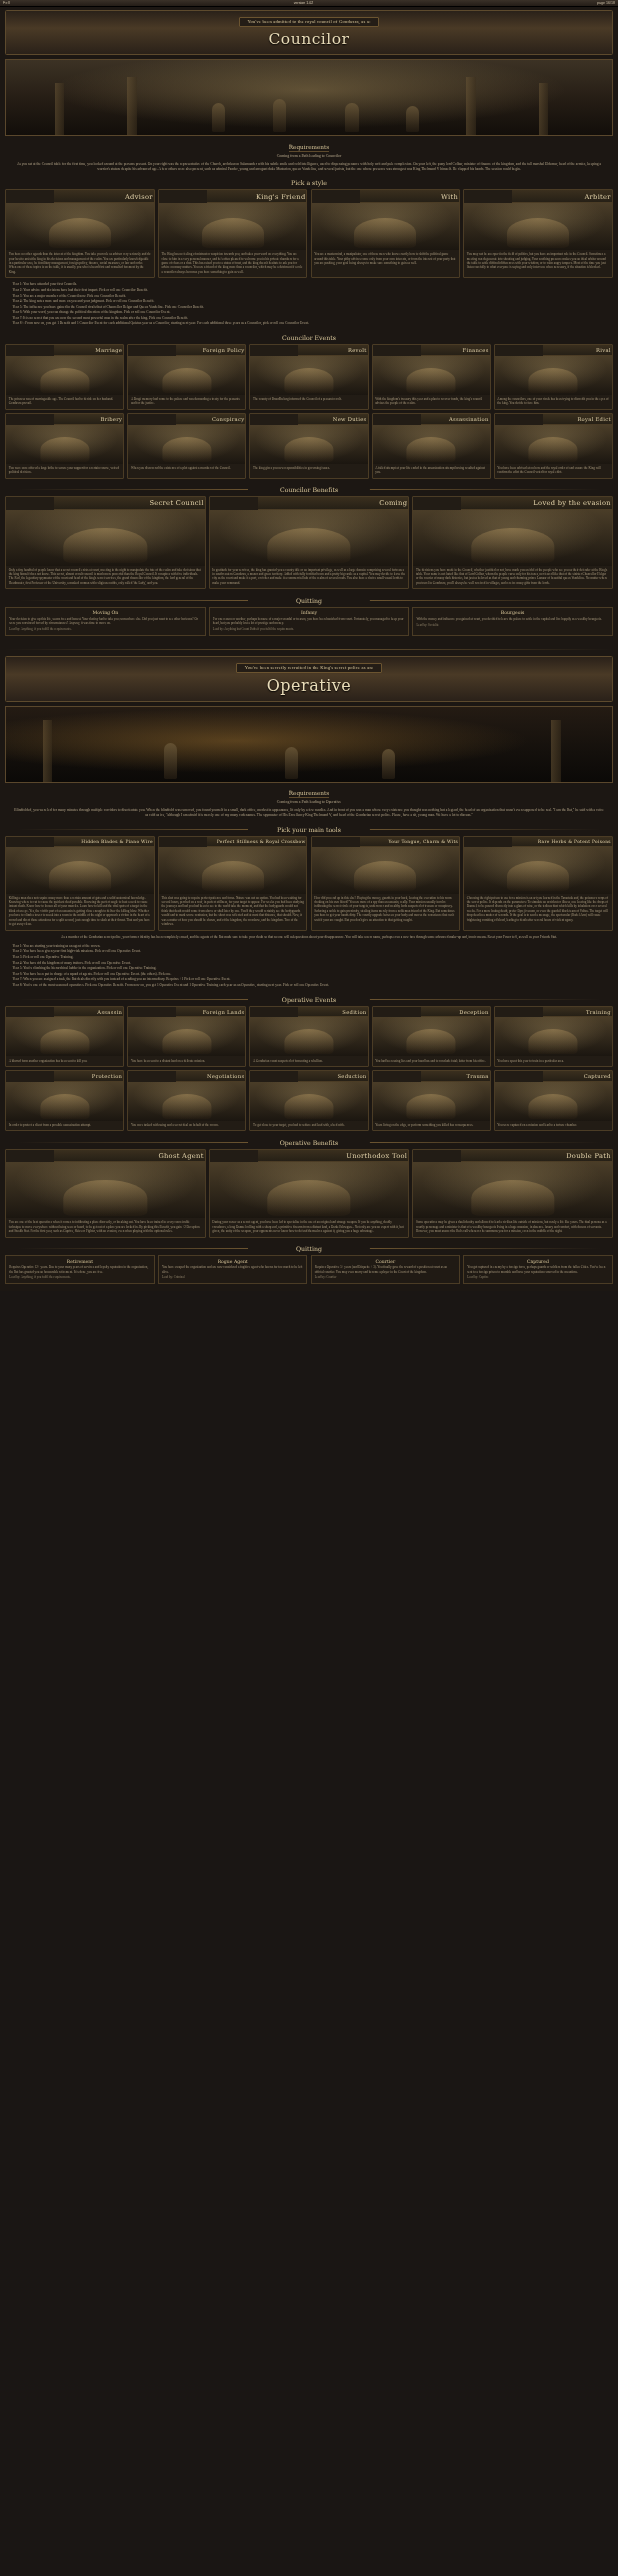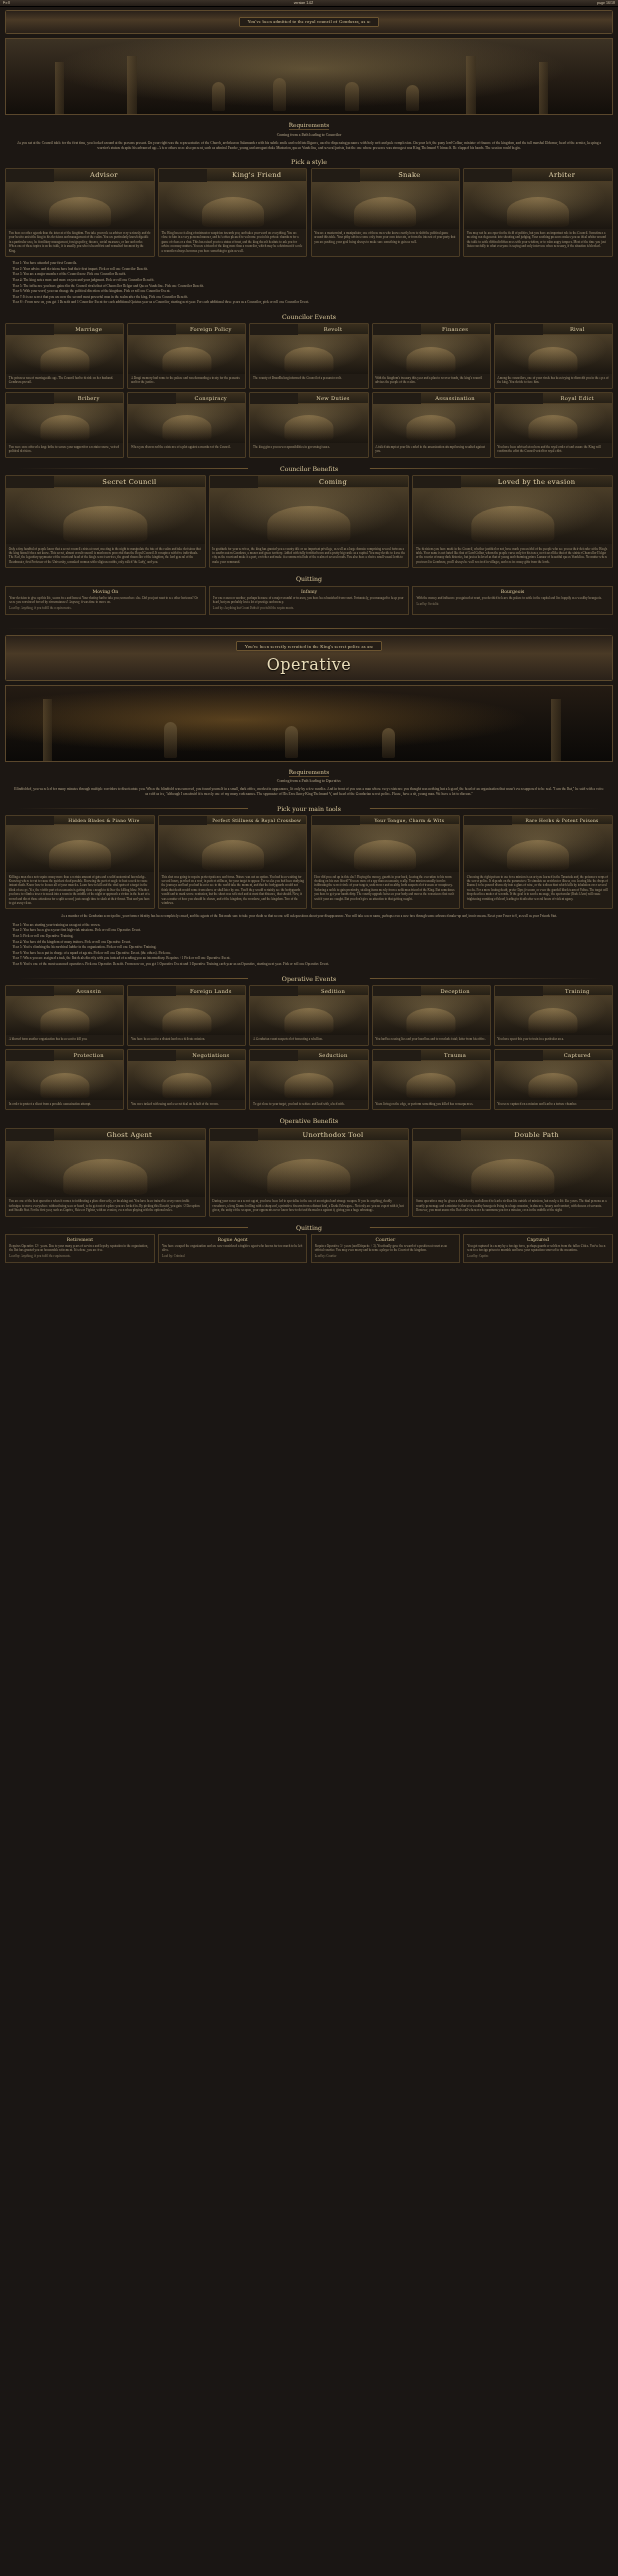--- a/index.html
+++ b/index.html
@@ -134,21 +134,21 @@
   .grid > .card { flex: 1 1 0; }
 
   .card {
     background: #221c15;
     border: 0.5px solid #4b3c25;
     border-radius: 1px;
     overflow: hidden;
     display: flex; flex-direction: column;
   }
   .card .cap {
-    text-align: center;
+    text-align: right;
     font-family: "DejaVu Serif", serif;
     color: #e3d3ab;
     font-size: 6.7px;
     padding: 2.1px 1px 1.5px 1px;
     background: linear-gradient(#3a2f1e,#262016);
     border-bottom: 0.5px solid #4b3c25;
     letter-spacing: 0.3px;
     margin-left: 48px;
   }
   .card .cap.sm { font-size: 5.2px; }
@@ -226,20 +226,21 @@
   <div class="topbar">
     <div class="left">Fell</div>
     <div class="center">version 1.02</div>
     <div class="right">page 16/18</div>
   </div>
 
   <div class="section">
 
     <div class="banner">
       <div class="ribbon">You've been admitted to the royal council of Gondaxra, as a:</div>
+      <h1>Councilor</h1>
     </div>
 
     <div class="hero">
       <div class="col" style="left:8%;height:70%"></div>
       <div class="col" style="left:20%;height:78%"></div>
       <div class="col" style="left:76%;height:78%"></div>
       <div class="col" style="left:88%;height:70%"></div>
       <div class="figure" style="left:34%"></div>
       <div class="figure" style="left:44%;height:33px"></div>
       <div class="figure" style="left:56%"></div>
@@ -264,21 +265,21 @@
         <div class="body">You have no other agenda than the interest of the kingdom. You take your role as advisor very seriously and do your best to assist the king in his decisions and management of the realm. You are particularly knowledgeable in a particular area, be it military management, foreign policy, finance, social measures, or law and order. When one of these topics is on the table, it is usually you who is heard first and consulted foremost by the King.</div>
       </div>
       <div class="card">
         <div class="cap">King's Friend</div>
         <div class="art">
             <div class="blob"></div>
           </div>
         <div class="body">The King has no feeling of mistrust or suspicion towards you, and takes your word on everything. You are close to him in a very personal manner, and he's often pleased to welcome you in his private chambers for a game of chess or a chat. This has raised you to a status of trust, and the king doesn't hesitate to ask you for advice on many matters. You are a friend of the king more than a councilor, which may be a detriment if a role a councilor always becomes you have something to gain as well.</div>
       </div>
       <div class="card">
-        <div class="cap">Snake</div>
+        <div class="cap">With</div>
         <div class="art">
             <div class="blob"></div>
           </div>
         <div class="body">You are a mastermind, a manipulator, one of those men who know exactly how to shift the political game around this table. Your pithy advices come only from your own interests, or from the interest of your party that you are pushing, your goal being always to make sure something to gain as well.</div>
       </div>
       <div class="card">
         <div class="cap">Arbiter</div>
         <div class="art">
             <div class="blob"></div>
           </div>

